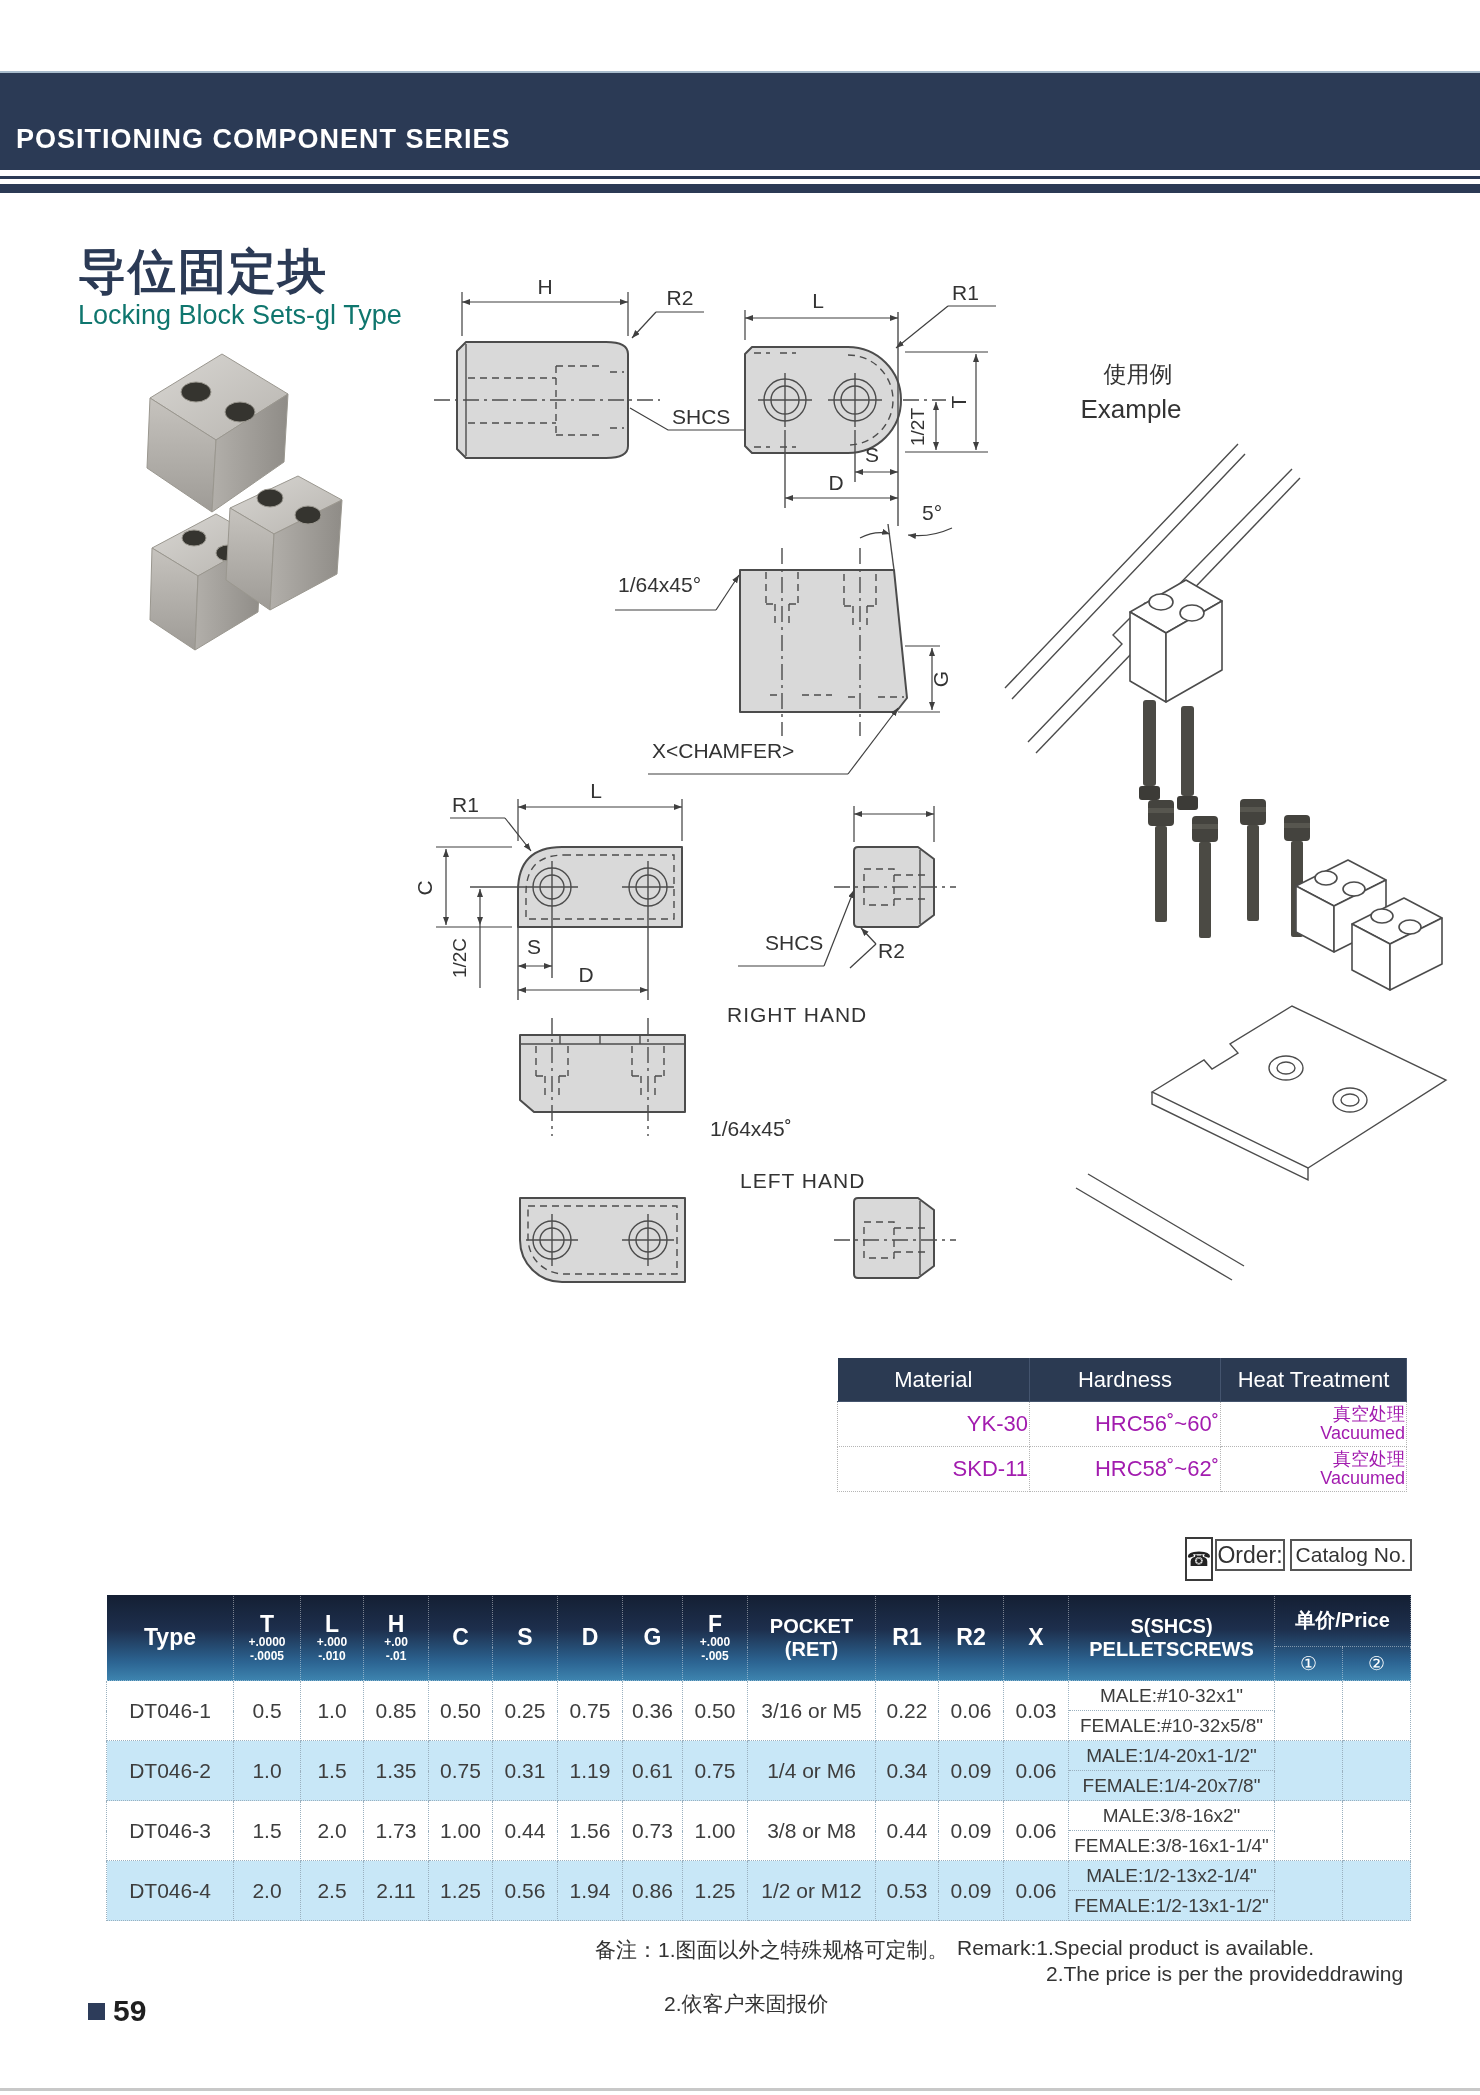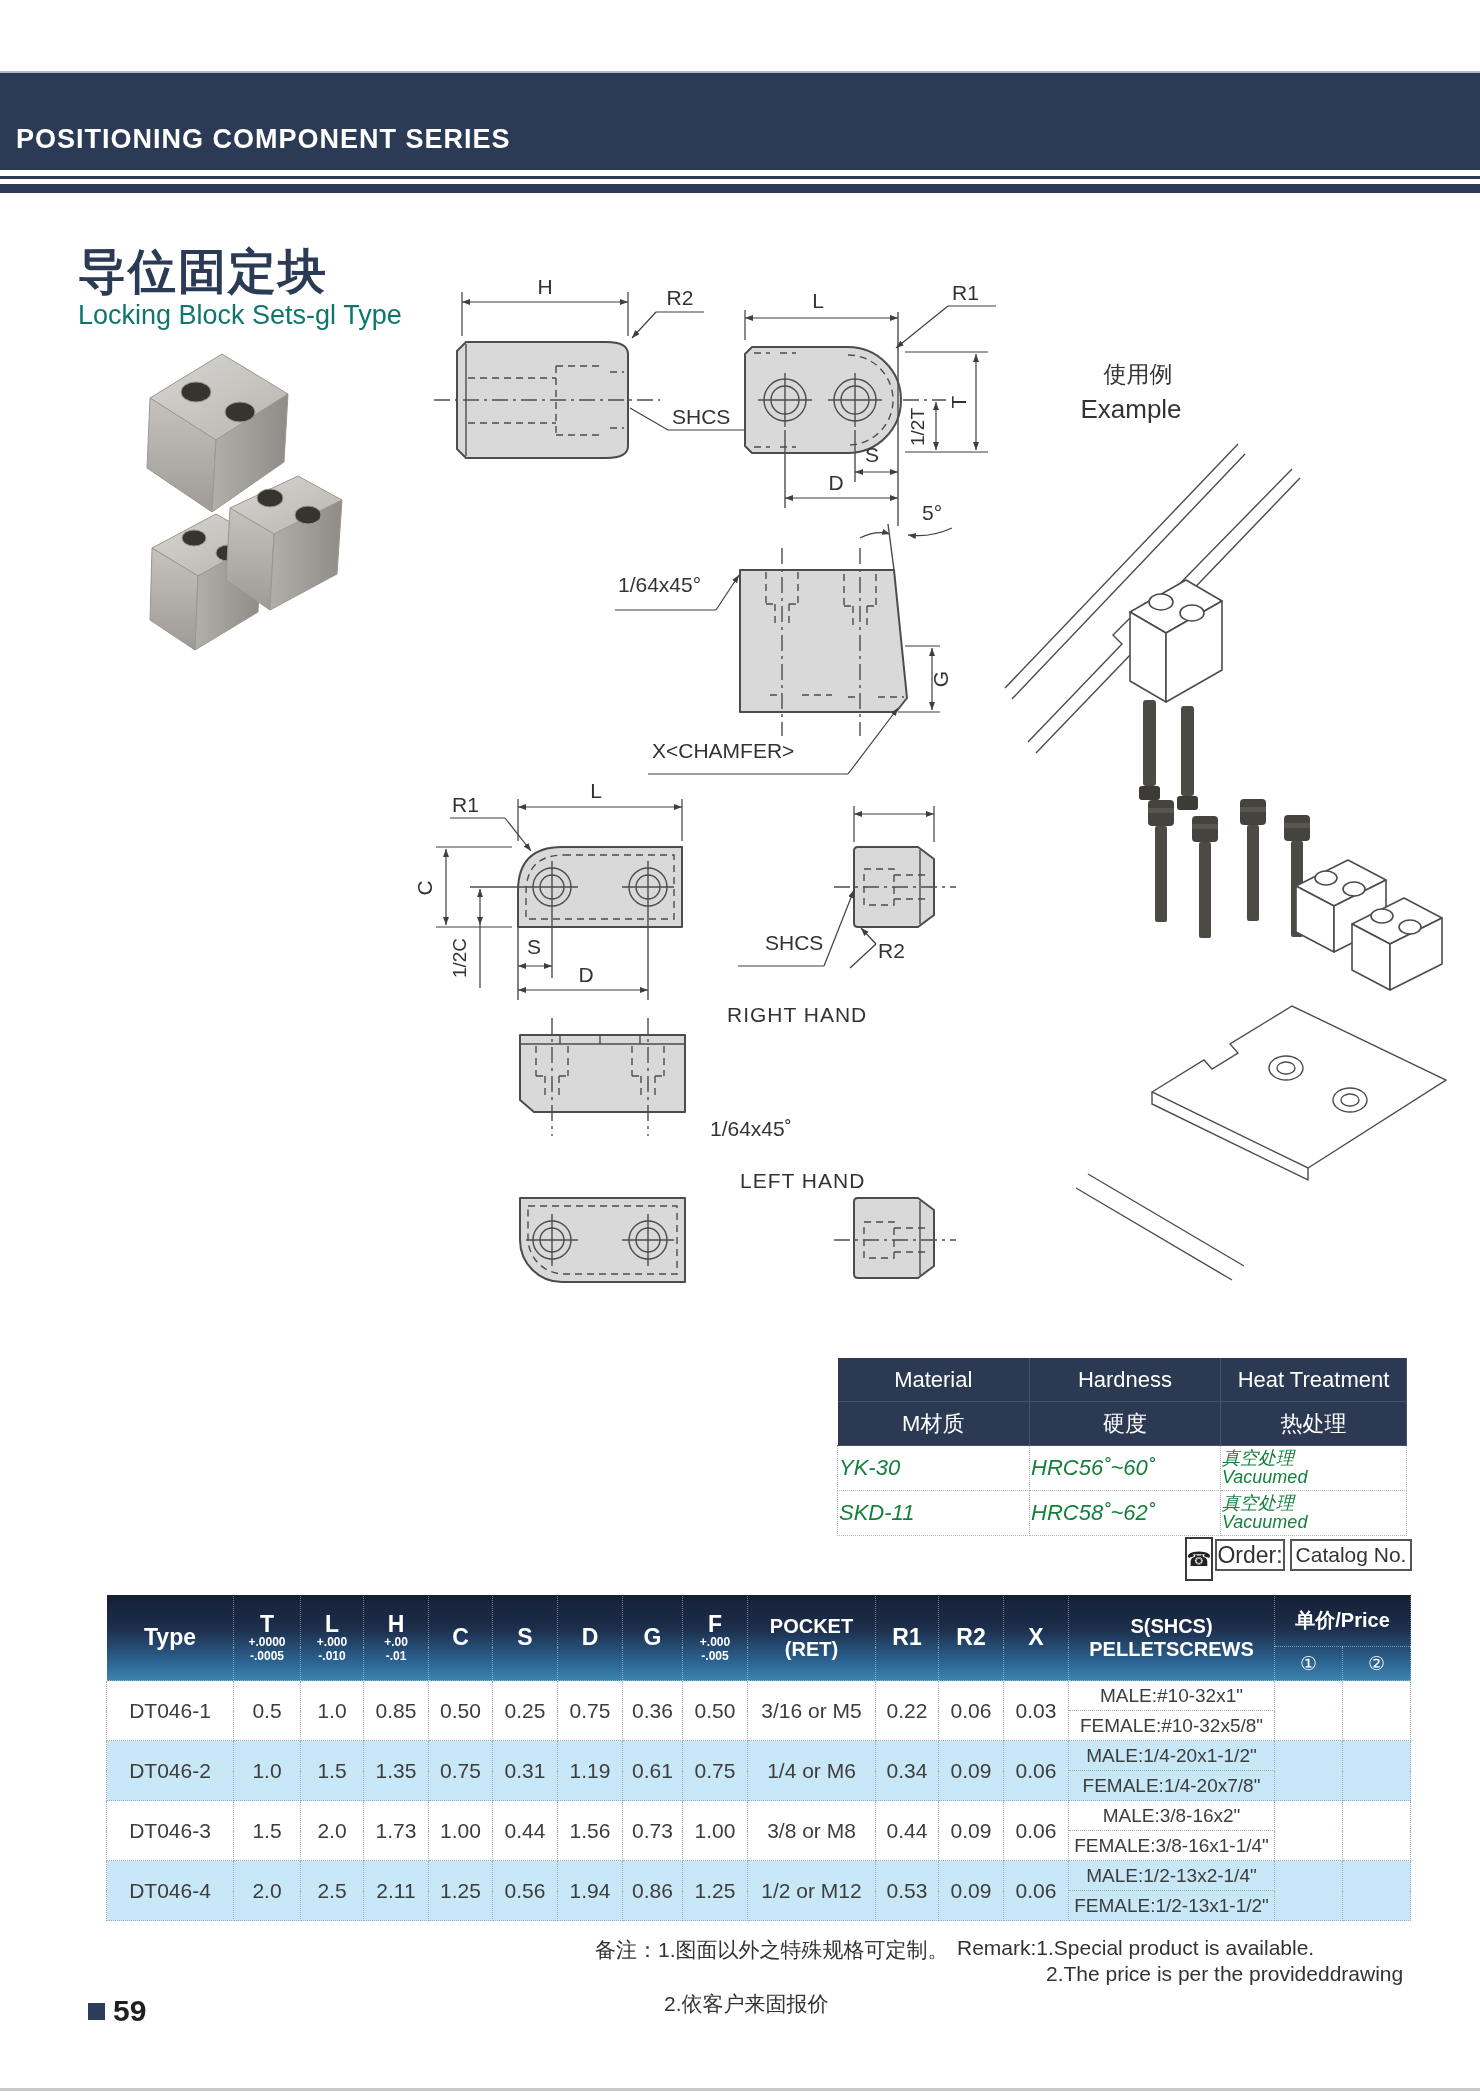--- a/index.html
+++ b/index.html
@@ -29,22 +29,22 @@
   .cds{stroke-dasharray:16 5 3 5;}
   text.lb{font-size:21px;fill:#333;}
   text.lbs{font-size:19px;fill:#333;}
   text.cap{font-size:23px;fill:#333;}
   
   table{border-collapse:collapse;table-layout:fixed;}
   .mat{top:1358px;left:837px;width:569px;}
   .mat table{width:569px;}
   .mat th{background:#2b3a52;color:#fff;font-weight:normal;font-size:22px;
           height:41px;border-right:1px solid #44546e;border-bottom:1px solid #44546e;}
-  .mat td{font-size:22px;color:#15803d;height:42px;text-align:left;
-          border:1px dotted #b5b5b5;border-top:none;font-style:italic;}
+  .mat td{font-size:22px;color:#a21caf;height:42px;text-align:right;
+          border:1px dotted #b5b5b5;border-top:none;}
   .mat .ht{font-size:18px;line-height:1.08;}
   
   .phonebox{top:1537px;left:1185px;width:24px;height:40px;border:2px solid #3a3a3a;
             display:flex;align-items:center;justify-content:center;font-size:20px;color:#222;}
   .obox{top:1539px;left:1215px;width:66px;height:28px;border:2px solid #555;
         display:flex;align-items:center;justify-content:center;font-size:23px;color:#333;}
   .cbox{top:1539px;left:1290px;width:118px;height:28px;border:2px solid #555;
         display:flex;align-items:center;justify-content:center;font-size:21px;color:#333;}
   
   .spec{top:1594px;left:106px;width:1304px;}
@@ -323,25 +323,20 @@
         <col style="width:192px">
         <col style="width:191px">
         <col style="width:186px">
       </colgroup>
     <thead>
       <tr>
         <th>Material</th>
         <th>Hardness</th>
         <th>Heat Treatment</th>
       </tr>
-      <tr>
-        <th>M材质</th>
-        <th>硬度</th>
-        <th>热处理</th>
-      </tr>
     </thead>
     <tbody>
       <tr>
         <td>YK-30</td>
         <td>HRC56˚~60˚</td>
         <td class="ht">
           <div>真空处理</div>
           <div>Vacuumed</div>
         </td>
       </tr>

